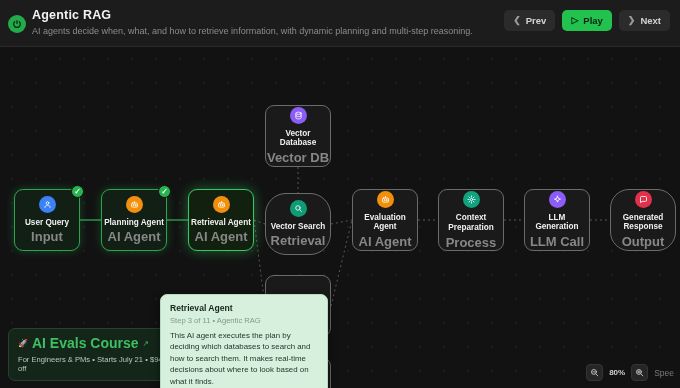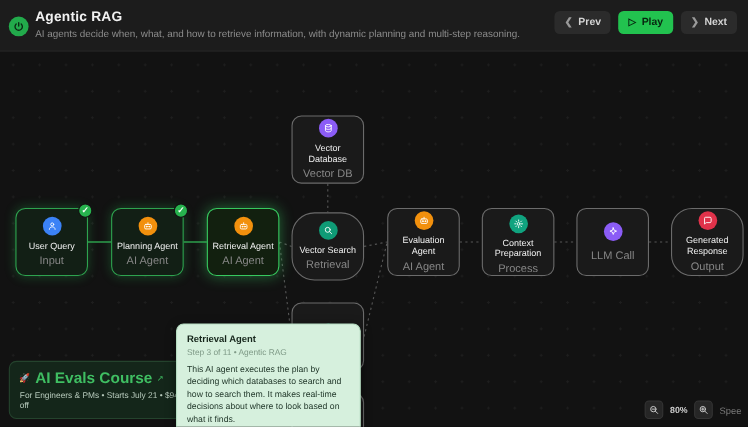--- a/index.html
+++ b/index.html
@@ -90,25 +90,25 @@
     background: #12200f;
     box-shadow: 0 0 13px rgba(55,200,95,.45);
   }
   .node-icon {
     width: 17px; height: 17px; border-radius: 50%;
     display: flex; align-items: center; justify-content: center;
     margin-bottom: 5px;
   }
   .node-icon svg { display:block; }
   .node-title {
-    font-size: 8.2px; font-weight: normal; color: #f0f0f0;
+    font-size: 8.2px; font-weight: bold; color: #f0f0f0;
     line-height: 1.18; max-width: 60px;
   }
   .node-sub {
-    font-size: 10px; color: #878787; margin-top: 3px; line-height: 1.1;
+    font-size: 13px; color: #878787; margin-top: 3px; line-height: 1.1; font-weight: bold;
   }
   .check {
     position: absolute; top: -5px; right: -5px;
     width: 13px; height: 13px; border-radius: 50%;
     background: #27b34e;
     display: flex; align-items: center; justify-content: center;
     color: #fff; font-size: 8px; font-weight: bold;
     border: 1.5px solid #121212;
   }
 
@@ -300,20 +300,21 @@
           </div>
           <div class="node-title">Context Preparation</div>
           <div class="node-sub">Process</div>
         </div>
         <div class="node" style="left: 524px; top: 142px;">
           <div class="node-icon" style="background:#8b5cf6">
             <svg width="9" height="9" viewBox="0 0 24 24" fill="none" stroke="#fff" stroke-width="2.2" stroke-linecap="round" stroke-linejoin="round">
               <path d="M12 3l2.2 5.8L20 11l-5.8 2.2L12 19l-2.2-5.8L4 11l5.8-2.2z"></path>
             </svg>
           </div>
+          <div class="node-title">LLM Generation</div>
           <div class="node-sub">LLM Call</div>
         </div>
         <div class="node" style="left: 610px; top: 142px; border-radius: 19px;">
           <div class="node-icon" style="background:#e0324a">
             <svg width="9" height="9" viewBox="0 0 24 24" fill="none" stroke="#fff" stroke-width="2.2" stroke-linecap="round" stroke-linejoin="round">
               <path d="M20 14.5a2.5 2.5 0 01-2.5 2.5H8l-4 3.5V6.5A2.5 2.5 0 016.5 4h11A2.5 2.5 0 0120 6.5z"></path>
             </svg>
           </div>
           <div class="node-title">Generated Response</div>
           <div class="node-sub">Output</div>

